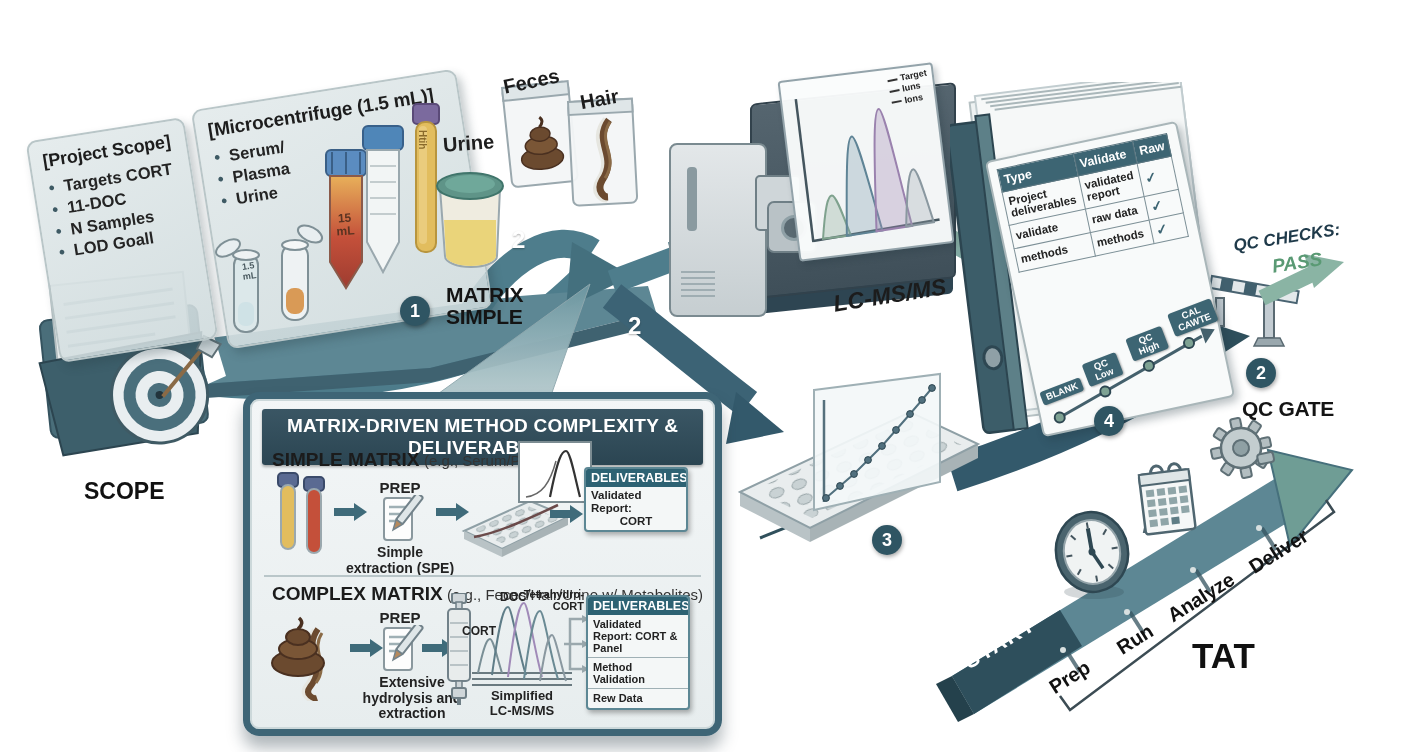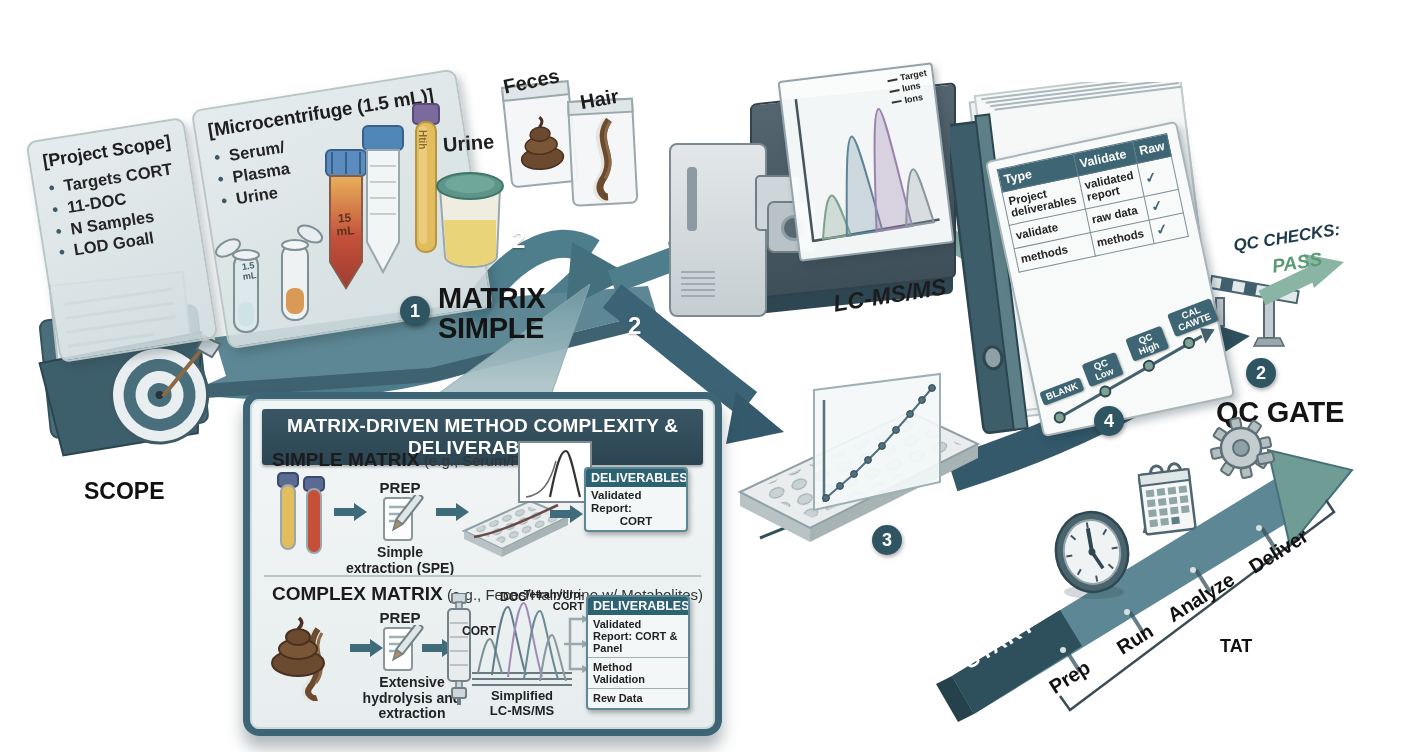--- a/index.html
+++ b/index.html
@@ -14,21 +14,21 @@
   .card-title{font-weight:bold;font-size:18px;color:#1d1d1d;letter-spacing:-.2px;}
   .card2 .card-title{font-size:19px;}
   .bullets{margin:6px 0 0 2px;}
   .bullet{position:relative;padding-left:15px;font-size:16.5px;font-weight:600;color:#242424;line-height:1.32;}
   .bullet::before{content:"•";position:absolute;left:0;top:0;color:#3e5a64;}
   
   .numb{width:30px;height:30px;border-radius:50%;background:#2f5563;color:#fff;font-weight:bold;
         font-size:18px;display:flex;align-items:center;justify-content:center;
         box-shadow:1px 2px 4px rgba(0,0,0,.35);}
   .bandnum{color:#fff;font-weight:bold;font-size:24px;text-shadow:0 1px 2px rgba(0,0,0,.3);}
-  .steplbl{font-weight:bold;font-size:29px;line-height:1.03;color:#141414;letter-spacing:-.3px;}
+  .steplbl{font-weight:bold;font-size:21px;line-height:1.03;color:#141414;letter-spacing:-.3px;margin-left:8px;}
   
   .mbox{left:243px;top:392px;width:465px;height:330px;border:7px solid #3e6576;border-radius:16px;
         background:linear-gradient(180deg,#f3f6f7,#e7edee);
         box-shadow:0 12px 16px rgba(30,50,60,.35), inset 0 0 0 2px #ccd8da;}
   .mbox-head{position:absolute;left:12px;right:12px;top:10px;background:linear-gradient(180deg,#3a5664,#2b4552);
         color:#fff;font-weight:bold;font-size:19px;text-align:center;padding:6px 2px;border-radius:3px;
         letter-spacing:.2px;box-shadow:0 2px 3px rgba(0,0,0,.3);}
   .sechead{font-weight:bold;font-size:19px;color:#1b1b1b;white-space:nowrap;text-align:center;}
   .secnote{font-weight:normal;font-size:15px;color:#333;}
   .preplbl{font-weight:bold;font-size:15px;color:#222;text-align:center;}
@@ -567,15 +567,15 @@
       <circle r="8" fill="#8fa0a4" stroke="#5f7076" stroke-width="2"></circle>
       <rect x="14" y="10" width="16" height="10" rx="3" fill="#aab8bb" stroke="#5f7076" stroke-width="2"></rect>
     </g>
   </svg>
 
   <div class="abs lbl" style="left:960px;top:630px;font-size:22px;font-weight:bold;color:#fff;letter-spacing:1.5px;transform:rotate(-31deg);">START</div>
   <div class="abs ticklbl" style="left:1048px;top:666px;transform:rotate(-32deg);">Prep</div>
   <div class="abs ticklbl" style="left:1116px;top:628px;transform:rotate(-32deg);">Run</div>
   <div class="abs ticklbl" style="left:1164px;top:586px;transform:rotate(-32deg);">Analyze</div>
   <div class="abs ticklbl" style="left:1246px;top:540px;transform:rotate(-32deg);">Deliver</div>
-  <div class="abs lbl" style="left:1192px;top:636px;font-size:18px;font-weight:bold;color:#111;margin-left:28px;">TAT</div>
+  <div class="abs lbl" style="left:1192px;top:636px;font-size:35px;font-weight:bold;color:#111;">TAT</div>
 
 </div>
 
 </body></html>

